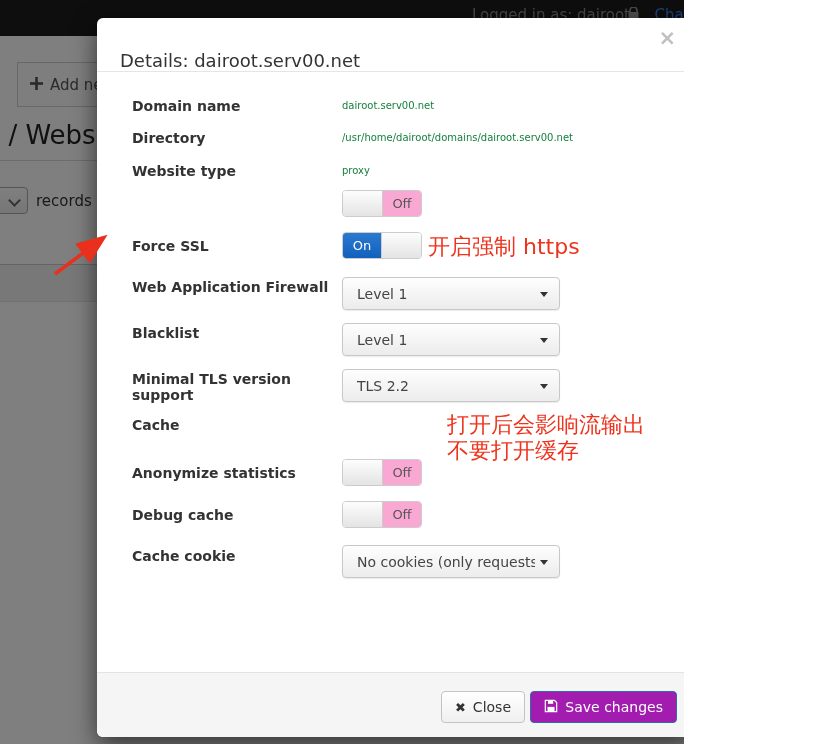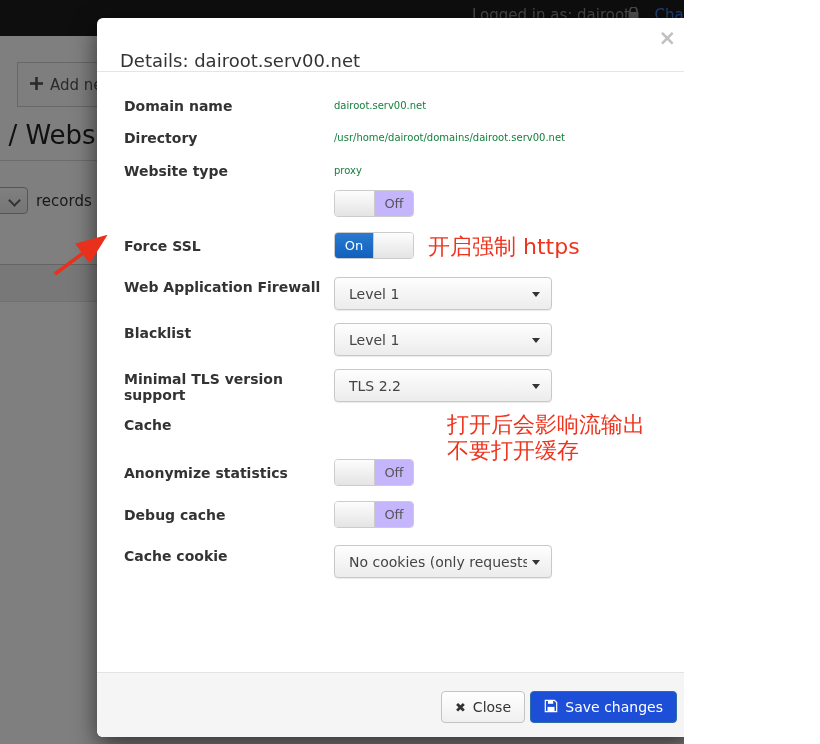--- a/index.html
+++ b/index.html
@@ -36,53 +36,53 @@
 
   
   .modal{position:absolute;left:97px;top:18px;width:595px;height:719px;background:#fff;
          border-radius:6px;box-shadow:0 8px 25px rgba(0,0,0,.6);z-index:20;}
   .modal-header{position:absolute;left:0;top:0;width:100%;height:54px;
                 border-bottom:1px solid #e5e5e5;display:flex;align-items:flex-end;
                 padding:0 23px;box-sizing:border-box;}
   .modal-title{font-size:18px;color:#333;font-weight:500;}
   .modal-close{position:absolute;right:16px;top:10px;font-size:21px;color:#c0c0c0;
                font-weight:700;cursor:pointer;line-height:1;}
-  .modal-body{position:absolute;left:4px;top:0;width:100%;height:654px;padding-left:48px;}
+  .modal-body{position:absolute;left:12px;top:0;width:100%;height:654px;padding-left:48px;}
 
   .row-label{position:absolute;left:23px;width:208px;font-size:14px;font-weight:600;
              color:#333;line-height:16px;}
   .row-value{position:absolute;left:233px;font-size:10px;color:#15803d;line-height:16px;white-space:nowrap;}
 
   
   .toggle{position:absolute;left:233px;width:80px;height:27px;border:1px solid #ccc;
           border-radius:4px;overflow:hidden;display:flex;box-sizing:border-box;background:#fff;cursor:pointer;}
   .toggle .knob{width:39px;height:100%;background:linear-gradient(180deg,#fdfdfd,#e4e4e4);}
   .toggle.off .knob{border-right:1px solid #ccc;}
   .toggle.on  .knob{border-left:1px solid #ccc;}
   .toggle .t-label{flex:1;display:flex;align-items:center;justify-content:center;
-                   font-size:13px;color:#555;background:#c4b5fd;}
+                   font-size:13px;color:#555;background:#f9a8d4;}
   .toggle.on .t-on{background:linear-gradient(180deg,#2a7ad0,#1160bd);color:#fff;text-align:center;}
 
   
   .select{position:absolute;left:233px;width:218px;height:33px;border:1px solid #c8c8c8;
           border-radius:4px;background:linear-gradient(180deg,#fefefe,#ececec);
           box-shadow:0 1px 1px rgba(0,0,0,.08);box-sizing:border-box;cursor:pointer;
           display:flex;align-items:center;padding:0 24px 0 14px;font-size:14px;color:#444;
           white-space:nowrap;overflow:hidden;text-align:right;}
   .select .caret{position:absolute;right:11px;top:14px;width:0;height:0;
                  border-left:4px solid transparent;border-right:4px solid transparent;
                  border-top:5px solid #333;}
 
   
   .modal-footer{position:absolute;left:0;top:654px;width:100%;height:65px;background:#f5f5f5;
                 border-top:1px solid #e3e3e3;border-radius:0 0 6px 6px;box-sizing:border-box;}
   .btn{position:absolute;top:18px;height:32px;border-radius:4px;display:flex;align-items:center;
        gap:7px;font-size:14px;padding:0 13px;box-sizing:border-box;cursor:pointer;}
   .btn-close{right:167px;background:linear-gradient(#ffffff,#f0f0f0);border:1px solid #c3c3c3;color:#333;}
-  .btn-save{right:15px;background:#1d4ed8;border:1px solid #2e6da4;color:#fff;}
+  .btn-save{right:15px;background:#a21caf;border:1px solid #2e6da4;color:#fff;}
   .btn .x-glyph{font-size:13px;font-weight:700;}
 
   
   .ann{position:absolute;z-index:40;font-size:22px;line-height:26px;color:#ef331c;white-space:nowrap;}
   .ann-ssl{left:428px;top:234px;}
   .ann-cache{left:447px;top:412px;}
   .arrow-svg{position:absolute;left:40px;top:226px;z-index:40;}
 </style>
 </head>
 <body>

